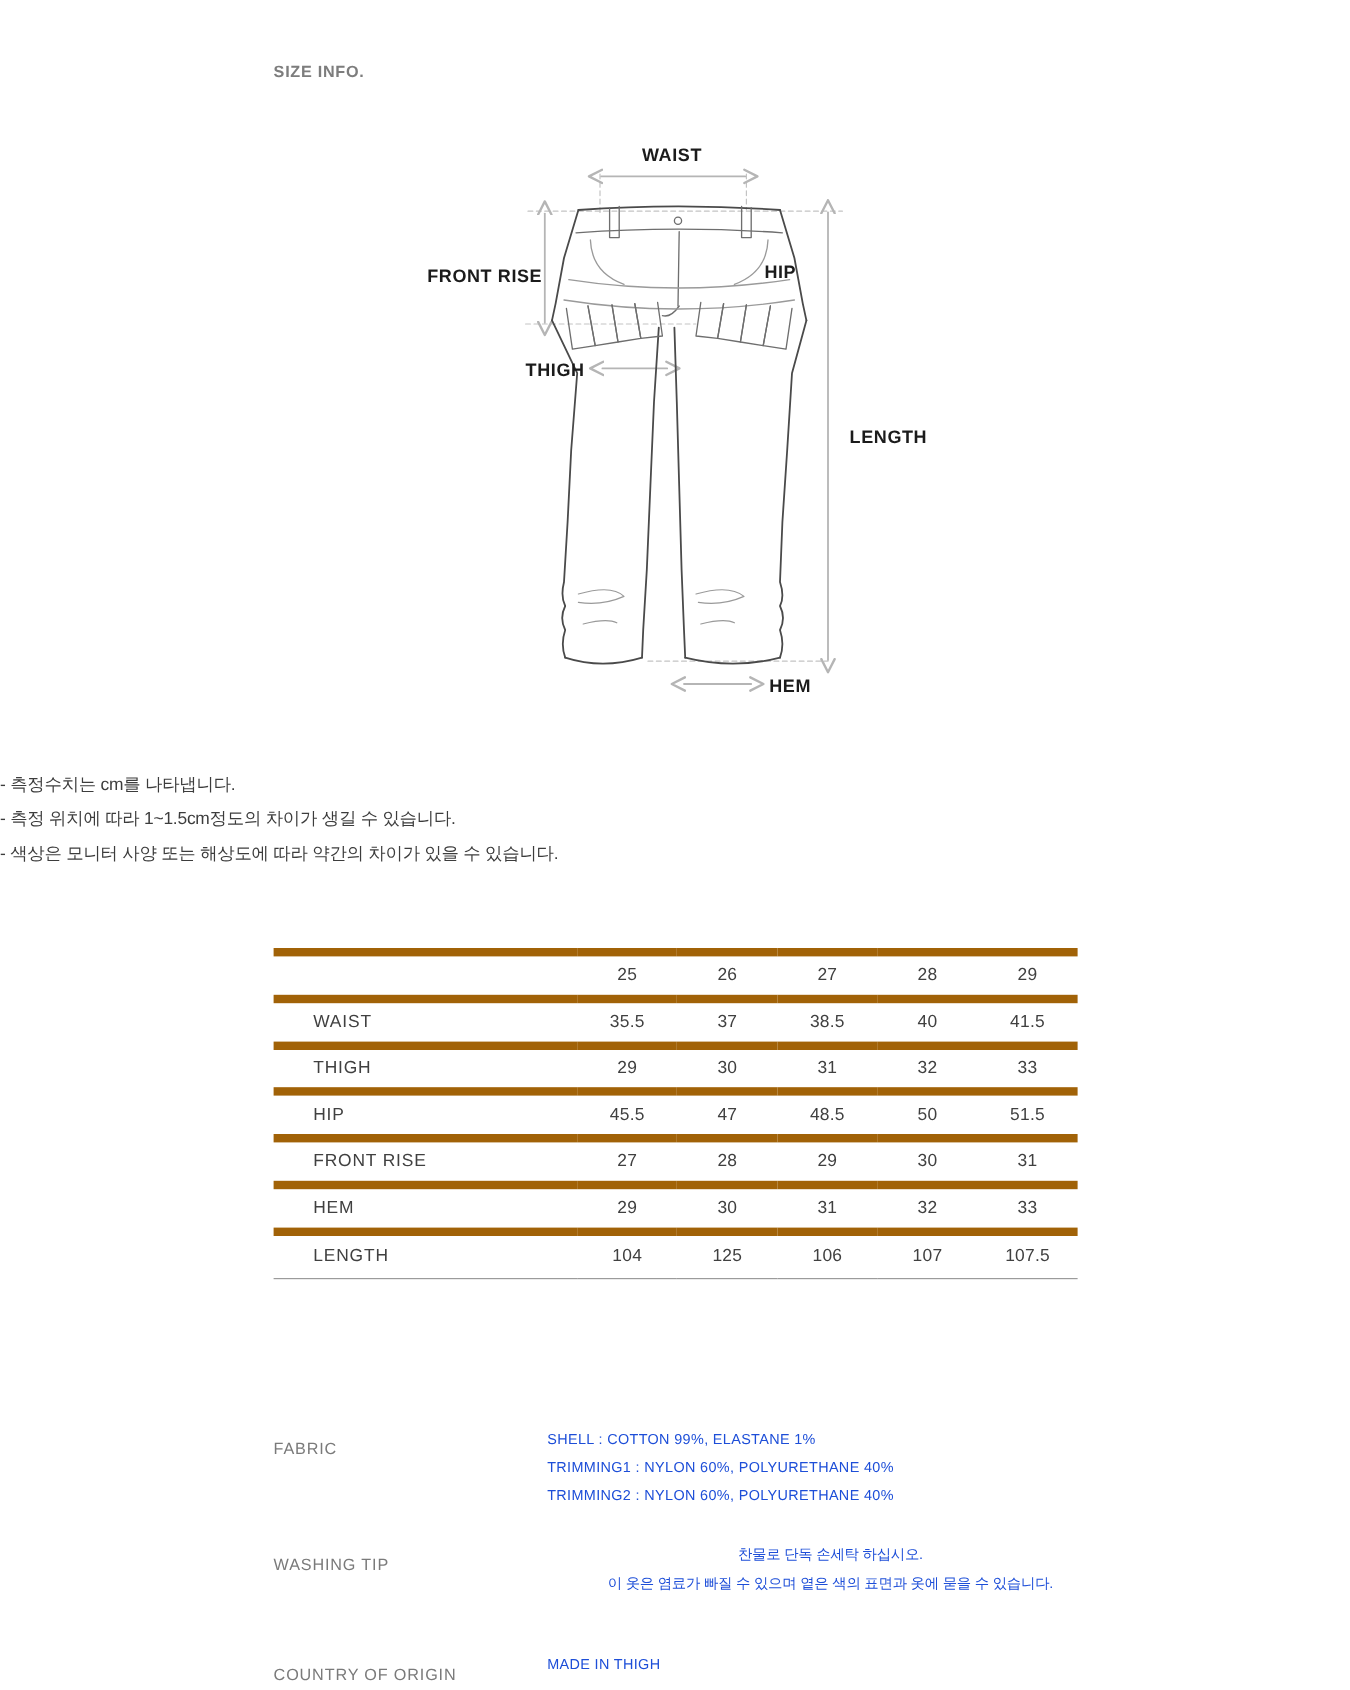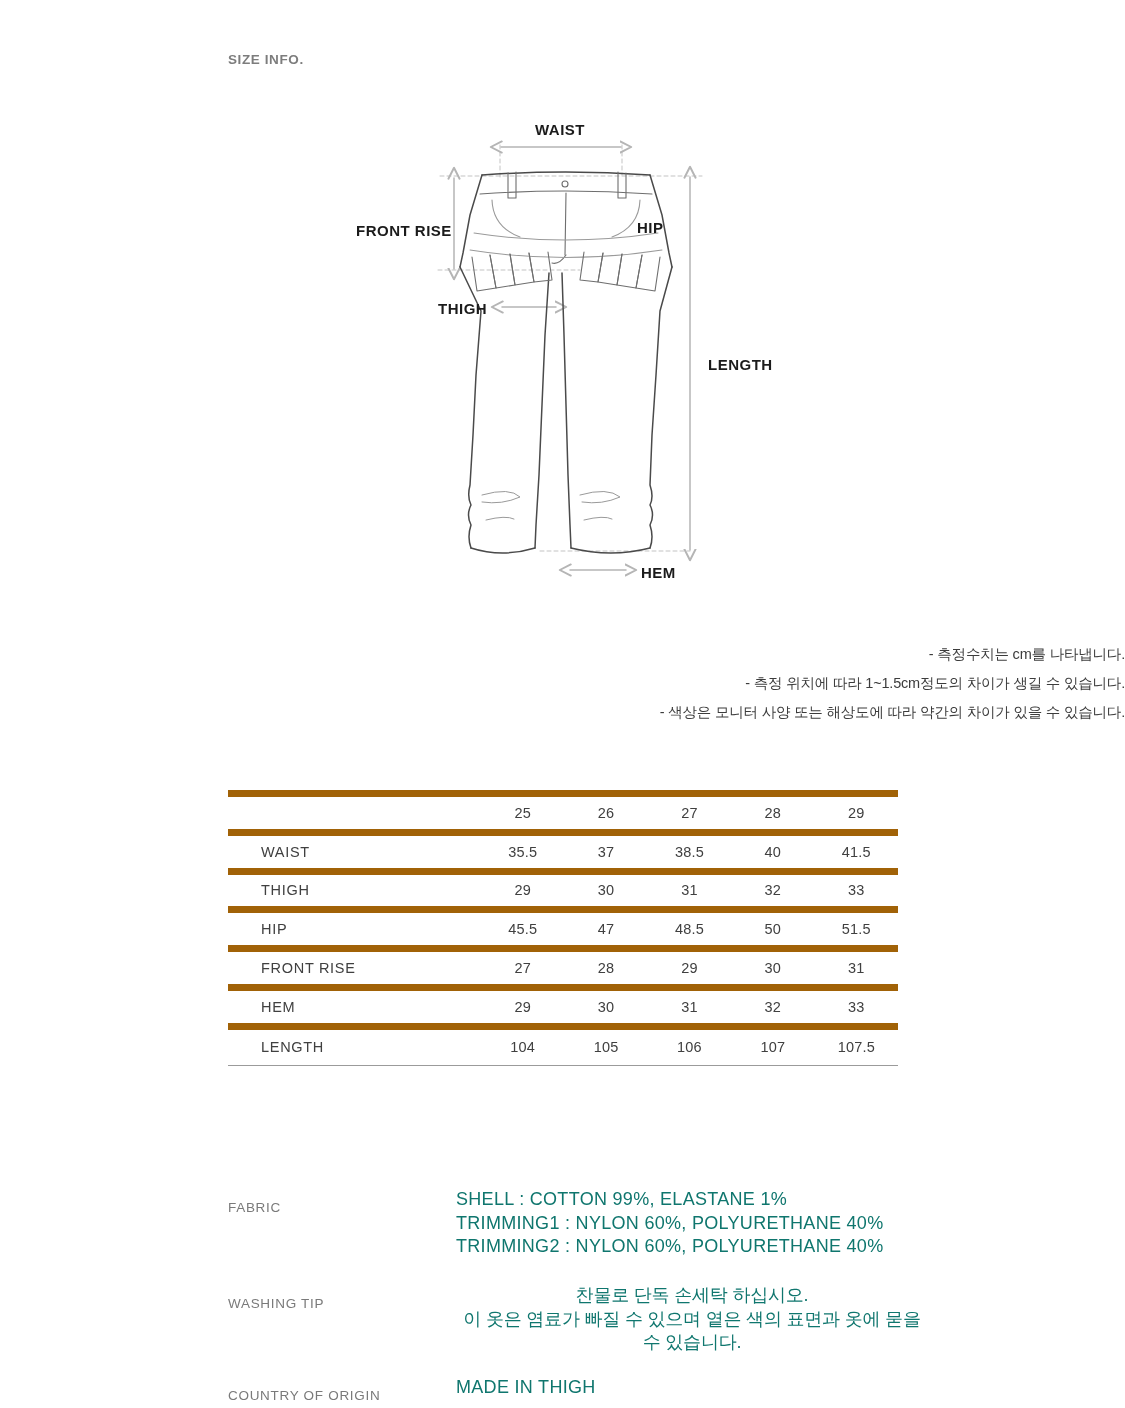--- a/index.html
+++ b/index.html
@@ -51,21 +51,21 @@
   .lbl-thigh      { left: 108px; top: 195px; }
   .lbl-length     { left: 378px; top: 251px; }
   .lbl-hem        { left: 311px; top: 459px; }
 
   
   .notes {
     position: absolute;
     left: 0;
     top: 640px;
     width: 1125px;
-    text-align: right;
+    text-align: left;
   }
   .note-line {
     font-size: 14.5px;
     line-height: 29px;
     color: #3c3c3c;
     letter-spacing: -0.2px;
   }
 
   
   .size-table-wrap {
@@ -112,24 +112,24 @@
   .info-key {
     position: absolute;
     left: 0;
     top: 12px;
     font-size: 13.5px;
     letter-spacing: 0.7px;
     color: #7a7a7a;
   }
   .info-val {
     margin-left: 228px;
-    font-size: 18px;
+    font-size: 12px;
     line-height: 23.5px;
     letter-spacing: 0.3px;
-    color: #0f766e;
+    color: #1d4ed8;
   }
   .info-val .kr { letter-spacing: -0.2px; }
   .row-fabric  { height: 96px; }
   .row-washing { height: 92px; text-align: center; }
   .row-origin  { height: 40px; }
 </style>
 </head>
 <body>
 
 <div class="page-title">SIZE INFO.</div>
@@ -302,21 +302,21 @@
         <td class="rowlabel">HEM</td>
         <td>29</td>
         <td>30</td>
         <td>31</td>
         <td>32</td>
         <td>33</td>
       </tr>
       <tr>
         <td class="rowlabel">LENGTH</td>
         <td>104</td>
-        <td>105</td>
+        <td>125</td>
         <td>106</td>
         <td>107</td>
         <td>107.5</td>
       </tr>
     </tbody>
   </table>
 </div>
 
 <div class="info-block">
 

